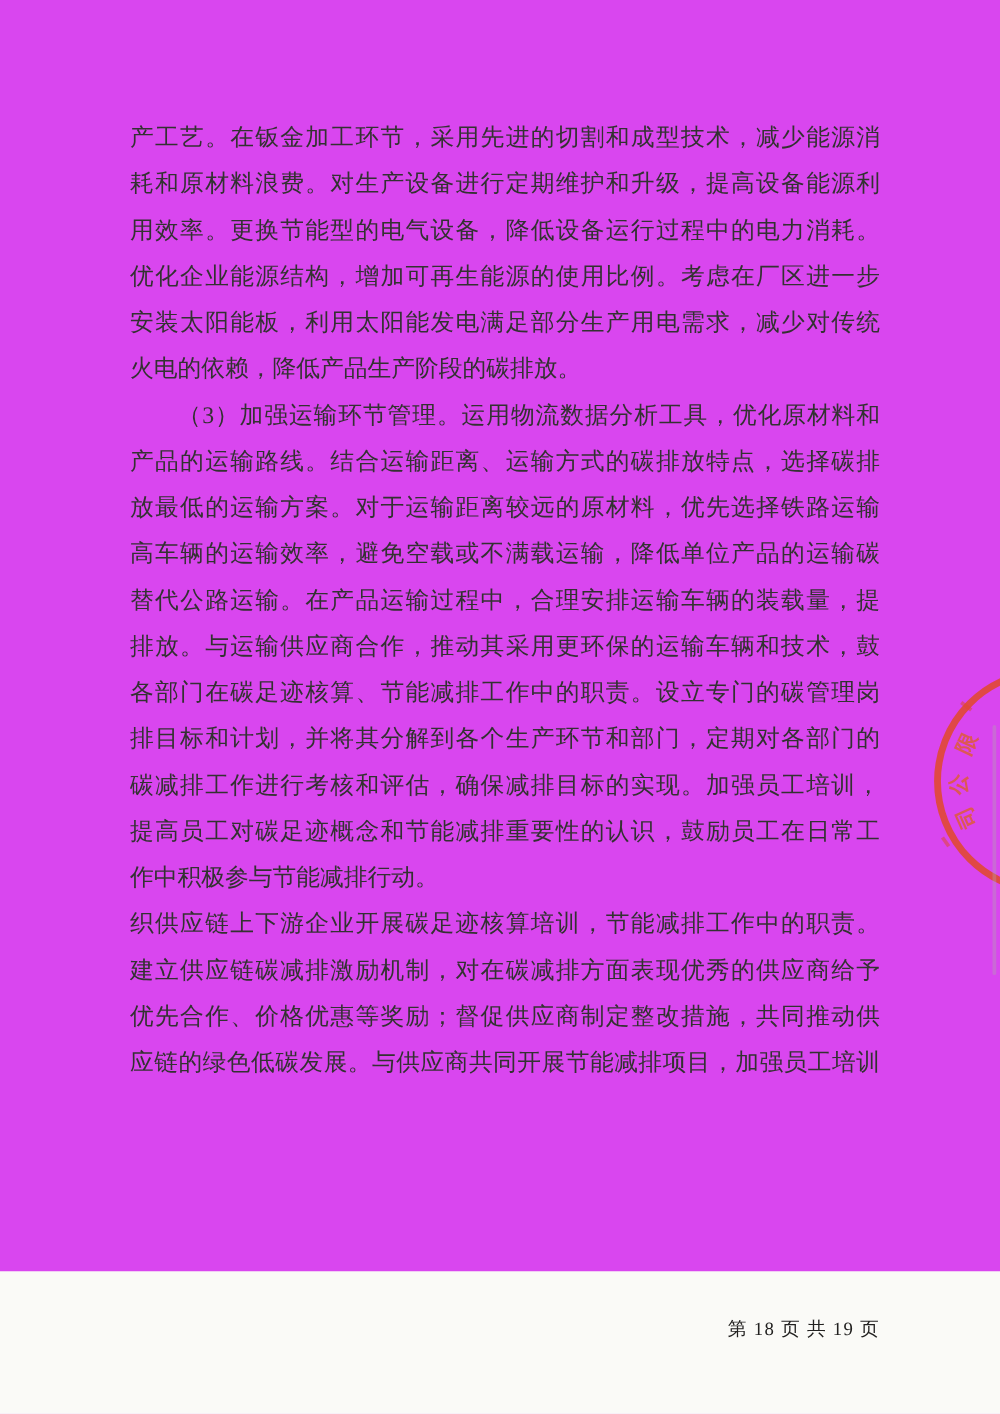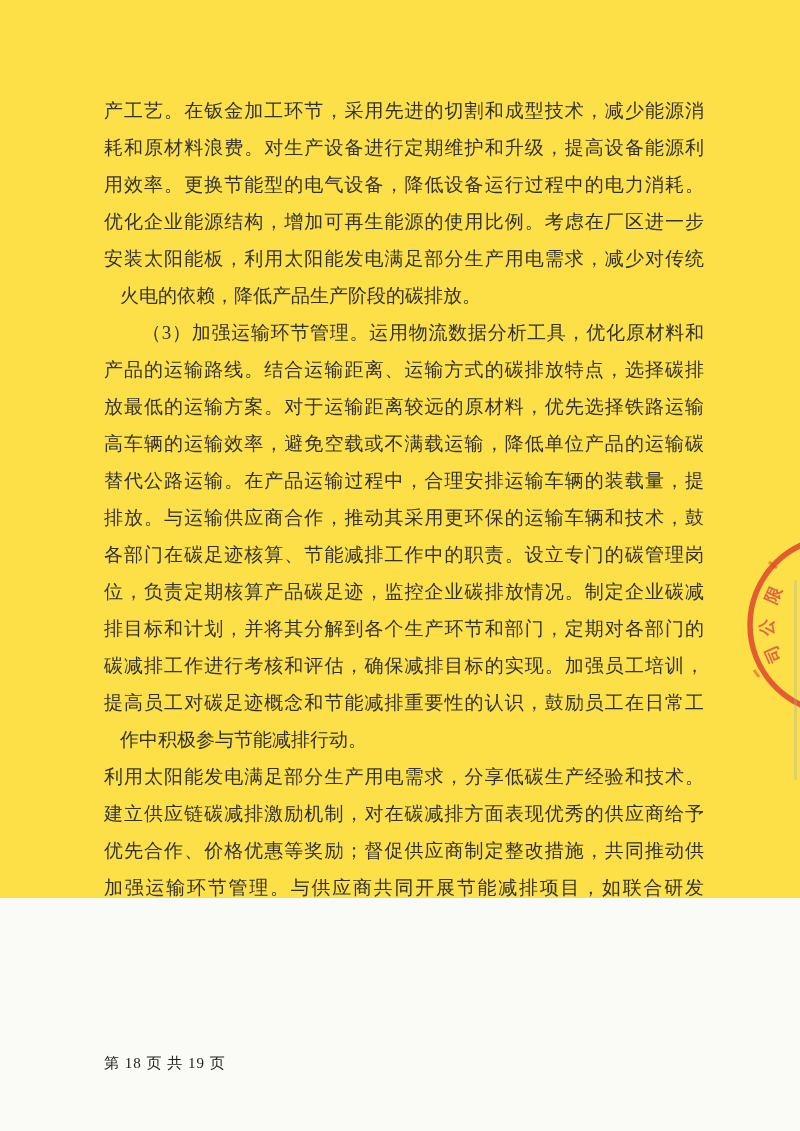--- a/index.html
+++ b/index.html
@@ -4,22 +4,22 @@
 <style>
   * { margin: 0; padding: 0; box-sizing: border-box; }
   html, body {
     width: 800px; height: 1131px;
     font-family: "Liberation Serif", serif;
     background: #fafaf7;
     overflow: hidden;
   }
   .page {
     position: relative;
-    width: 800px; height: 898px;
-    background: #fde047;
+    width: 800px; height: 1017px;
+    background: #d946ef;
   }
   .body-text {
     position: absolute;
     left: 104px; top: 92px;
     width: 600px;
     color: #333231;
   }
   .line {
     width: 600px;
     height: 37px;
@@ -28,27 +28,27 @@
     white-space: normal;
     overflow: hidden;
   }
   .line.full {
     text-align: justify;
     text-align-last: justify;
   }
   .line.left {
     text-align: left;
     text-align-last: left;
-    margin-left: 16px;
   }
   .line.indent { text-indent: 38px; }
   .footer {
     position: absolute;
     left: 104px; top: 1054px;
     width: 600px;
+    text-align: right;
     font-size: 15px;
     letter-spacing: 1px;
     color: #222120;
   }
   .stamp {
     position: absolute;
     left: 738px; top: 535px;
     width: 62px; height: 175px;
   }
   .stamp text {
@@ -76,29 +76,28 @@
       <div class="line full">优化企业能源结构，增加可再生能源的使用比例。考虑在厂区进一步</div>
       <div class="line full">安装太阳能板，利用太阳能发电满足部分生产用电需求，减少对传统</div>
       <div class="line left">火电的依赖，降低产品生产阶段的碳排放。</div>
       <div class="line full indent">（3）加强运输环节管理。运用物流数据分析工具，优化原材料和</div>
       <div class="line full">产品的运输路线。结合运输距离、运输方式的碳排放特点，选择碳排</div>
       <div class="line full">放最低的运输方案。对于运输距离较远的原材料，优先选择铁路运输</div>
       <div class="line full">高车辆的运输效率，避免空载或不满载运输，降低单位产品的运输碳</div>
       <div class="line full">替代公路运输。在产品运输过程中，合理安排运输车辆的装载量，提</div>
       <div class="line full">排放。与运输供应商合作，推动其采用更环保的运输车辆和技术，鼓</div>
       <div class="line full">各部门在碳足迹核算、节能减排工作中的职责。设立专门的碳管理岗</div>
-      <div class="line full">位，负责定期核算产品碳足迹，监控企业碳排放情况。制定企业碳减</div>
       <div class="line full">排目标和计划，并将其分解到各个生产环节和部门，定期对各部门的</div>
       <div class="line full">碳减排工作进行考核和评估，确保减排目标的实现。加强员工培训，</div>
       <div class="line full">提高员工对碳足迹概念和节能减排重要性的认识，鼓励员工在日常工</div>
       <div class="line left">作中积极参与节能减排行动。</div>
-      <div class="line full">利用太阳能发电满足部分生产用电需求，分享低碳生产经验和技术。</div>
+      <div class="line full">织供应链上下游企业开展碳足迹核算培训，节能减排工作中的职责。</div>
       <div class="line full">建立供应链碳减排激励机制，对在碳减排方面表现优秀的供应商给予</div>
       <div class="line full">优先合作、价格优惠等奖励；督促供应商制定整改措施，共同推动供</div>
-      <div class="line full">加强运输环节管理。与供应商共同开展节能减排项目，如联合研发</div>
+      <div class="line full">应链的绿色低碳发展。与供应商共同开展节能减排项目，加强员工培训</div>
     </div>
 
   <div class="footer">第 18 页 共 19 页</div>
 
   <svg class="stamp" viewBox="738 535 62 175" xmlns="http://www.w3.org/2000/svg">
     <circle id="stamp-arc" cx="838" cy="625" r="88" fill="none" stroke-width="5.5" stroke-opacity="0.88" stroke="#e0492f"></circle>
     <g id="stamp-chars">
         <text x="773.6521471203979" y="594.9941034164103" fill="#dd5a42" fill-opacity="0.9" text-anchor="middle" dominant-baseline="central" transform="rotate(-65 773.6521471203979 594.9941034164103)">限</text>
         <text x="767.0432512816442" y="627.4778642658775" fill="#dd5a42" fill-opacity="0.9" text-anchor="middle" dominant-baseline="central" transform="rotate(-92 767.0432512816442 627.4778642658775)">公</text>
         <text x="773.1382725073753" y="653.8783016583818" fill="#dd5a42" fill-opacity="0.9" text-anchor="middle" dominant-baseline="central" transform="rotate(-114 773.1382725073753 653.8783016583818)">司</text>

